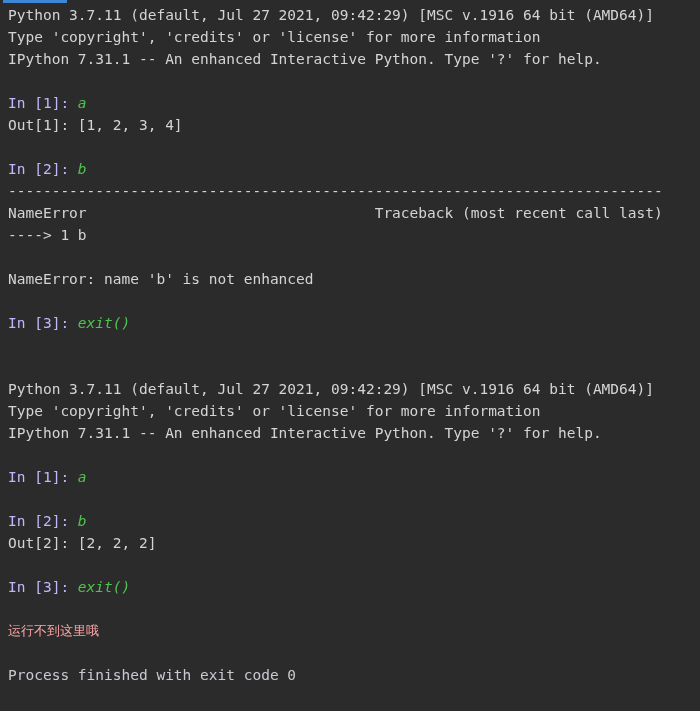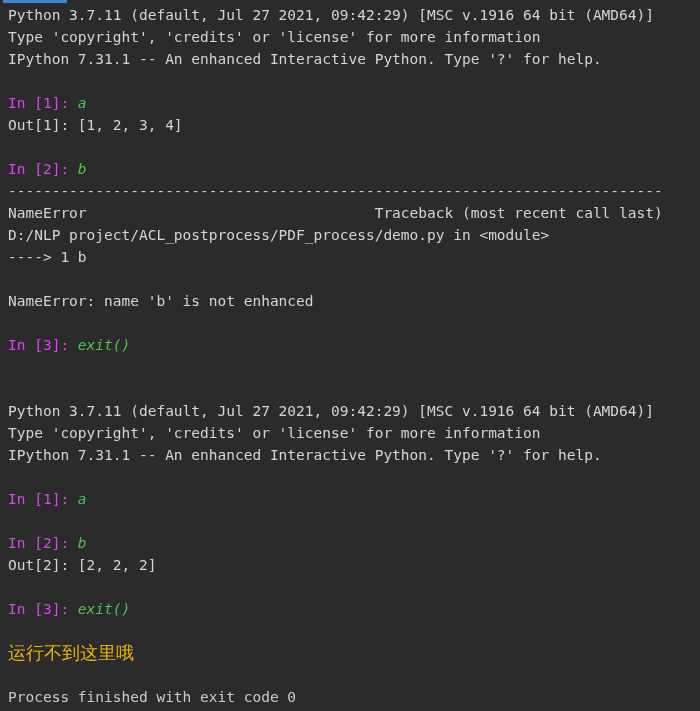--- a/index.html
+++ b/index.html
@@ -53,23 +53,23 @@
   }
 
   .line.blank {
     color: transparent;
   }
 
   .tok { white-space: pre; }
 
   
   .c-default { color: #d4d4d4; }
-  .c-prompt  { color: #d946ef; margin-top: 12px; }
+  .c-prompt  { color: #c4b5fd; margin-top: 12px; }
   .c-code    { color: #4fc14f; font-style: italic; }
-  .c-cn      { color: #eab308; font-family: Liberation Sans, sans-serif; font-size: 18px; }
+  .c-cn      { color: #fca5a5; font-family: Liberation Sans, sans-serif; font-size: 13px; }
   .c-proc    { color: #c7cbd1; }
 </style>
 </head>
 <body>
 
 <div id="console">
 
   <div id="run-indicator"></div>
 
   <div id="output">
@@ -77,21 +77,20 @@
   <div class="line c-default">Python 3.7.11 (default, Jul 27 2021, 09:42:29) [MSC v.1916 64 bit (AMD64)]</div>
       <div class="line c-default">Type 'copyright', 'credits' or 'license' for more information</div>
       <div class="line c-default">IPython 7.31.1 -- An enhanced Interactive Python. Type '?' for help.</div>
       <div class="line blank c-default"></div>
       <div class="line"><span class="tok c-prompt">In [1]: </span><span class="tok c-code">a</span></div>
       <div class="line c-default">Out[1]: [1, 2, 3, 4]</div>
       <div class="line blank c-default"></div>
       <div class="line"><span class="tok c-prompt">In [2]: </span><span class="tok c-code">b</span></div>
       <div class="line c-default">---------------------------------------------------------------------------</div>
       <div class="line c-default">NameError                                 Traceback (most recent call last)</div>
-      <div class="line c-default">D:/NLP project/ACL_postprocess/PDF_process/demo.py in &lt;module&gt;</div>
       <div class="line c-default">----&gt; 1 b</div>
       <div class="line blank c-default"></div>
       <div class="line c-default">NameError: name 'b' is not enhanced</div>
       <div class="line blank c-default"></div>
       <div class="line"><span class="tok c-prompt">In [3]: </span><span class="tok c-code">exit()</span></div>
       <div class="line blank c-default"></div>
       <div class="line blank c-default"></div>
       <div class="line c-default">Python 3.7.11 (default, Jul 27 2021, 09:42:29) [MSC v.1916 64 bit (AMD64)]</div>
       <div class="line c-default">Type 'copyright', 'credits' or 'license' for more information</div>
       <div class="line c-default">IPython 7.31.1 -- An enhanced Interactive Python. Type '?' for help.</div>

